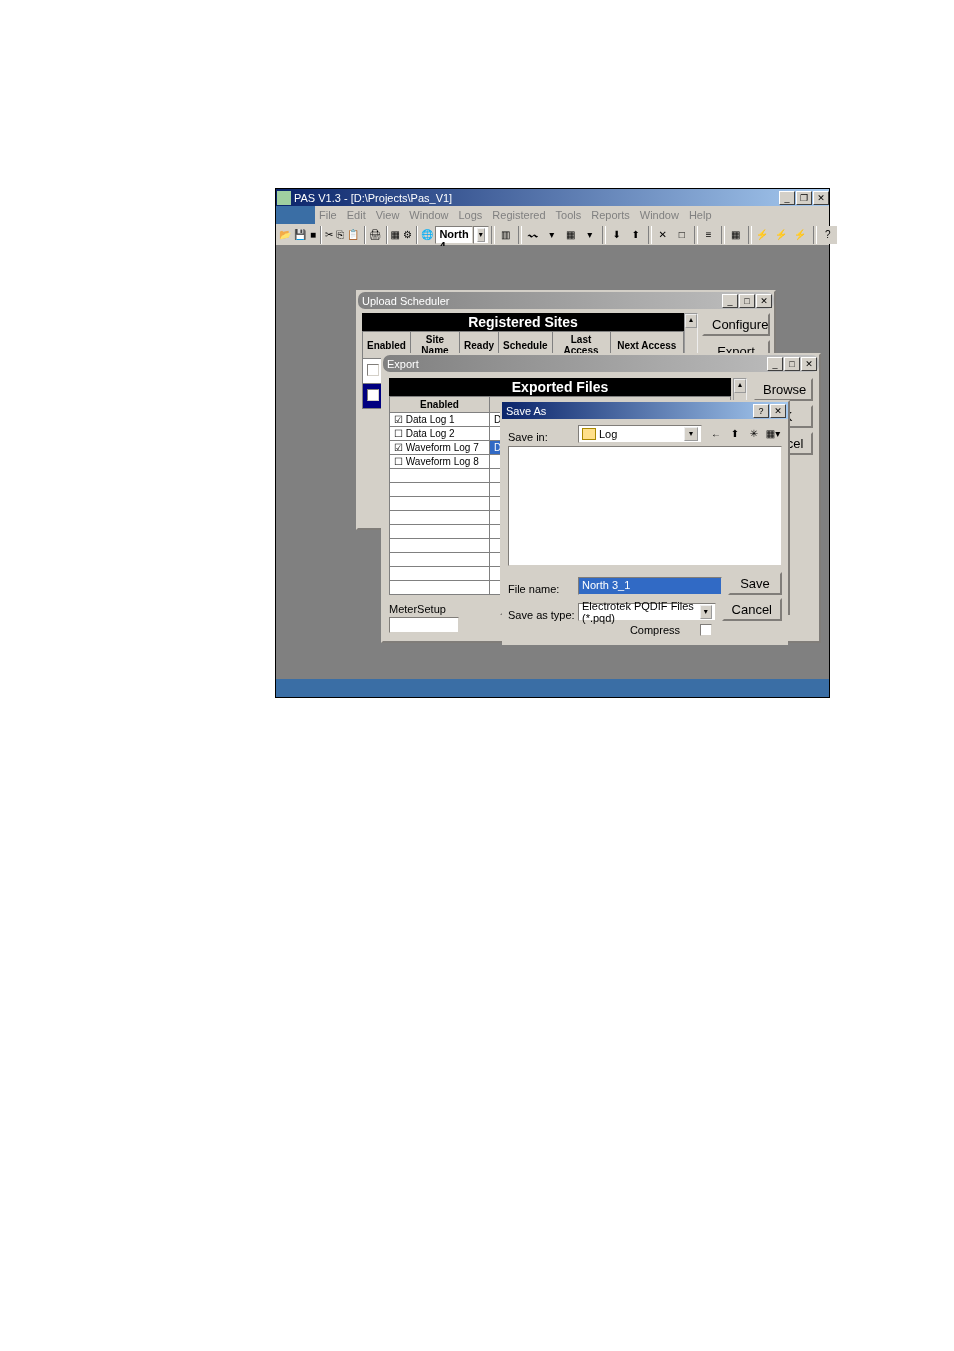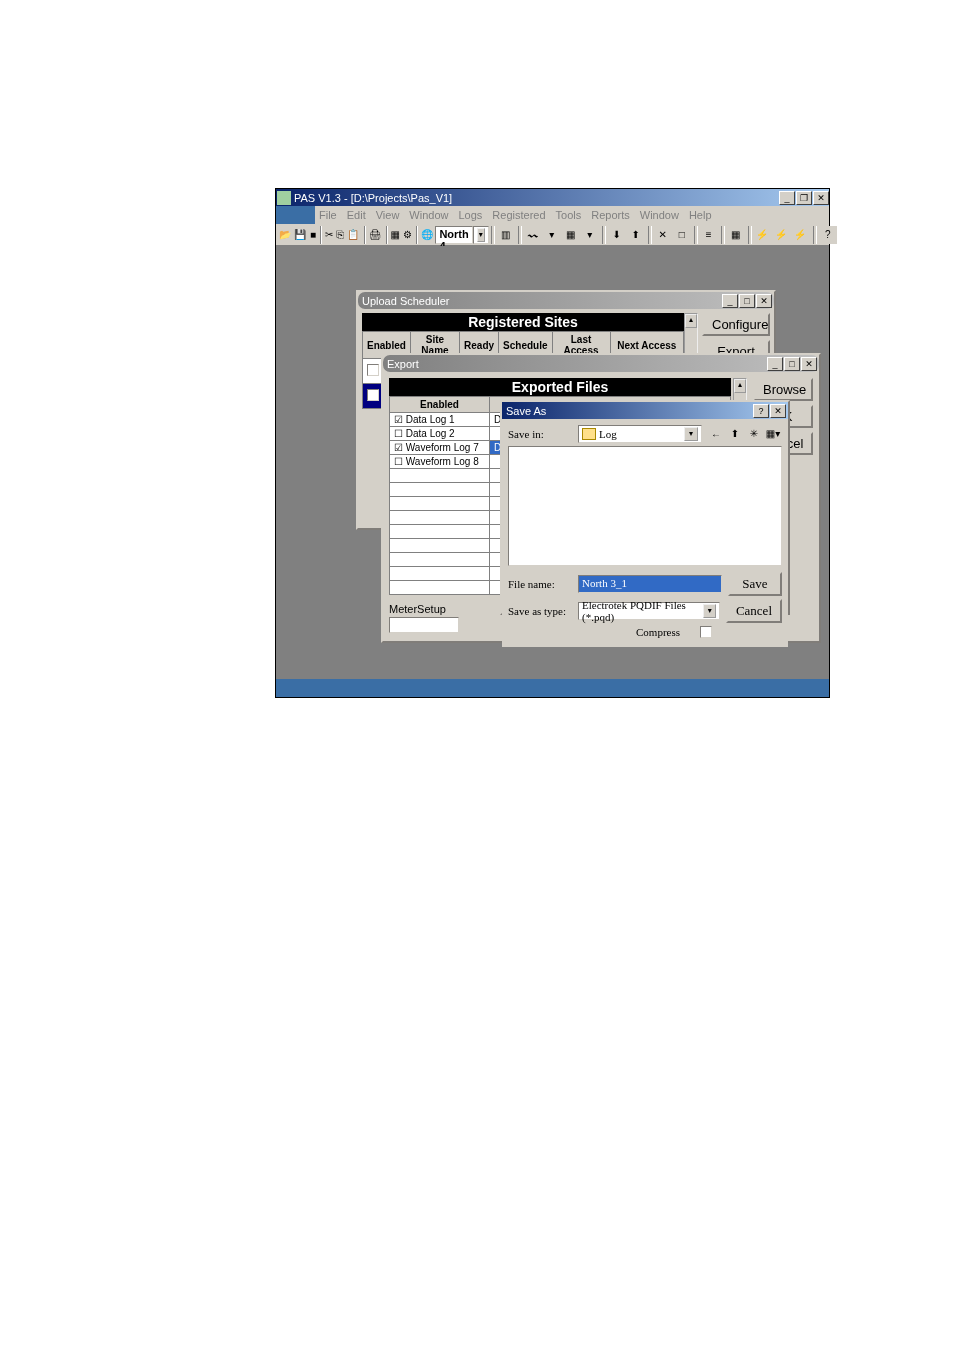--- a/index.html
+++ b/index.html
@@ -81,21 +81,21 @@
     .grid-cell.blue { background: #000080; color: #fff; }
     .grid-cell.teal { background: #316ac5; color: #fff; }
     table.grid { border-collapse: collapse; width: 100%; }
     .section-header { background: #000; color: #fff; text-align: center; font-weight: bold; padding: 1px; font-size: 14px; }
     .btn { background: #d4d0c8; border: 2px outset #d4d0c8; padding: 2px 8px; font-size: 13px; min-width: 60px; text-align: center; }
 
     .export-window { left: 105px; top: 107px; width: 440px; height: 290px; }
     .saveas-window { left: 224px; top: 154px; width: 290px; height: 215px; }
 
     .saveas-body { padding: 6px; background: #d4d0c8; }
-    .saveas-row { display: flex; align-items: center; margin-bottom: 3px; font-family: Liberation Serif, serif; }
+    .saveas-row { display: flex; align-items: flex-end; margin-bottom: 3px; }
     .saveas-row label { width: 70px; font-size: 11px; }
     .saveas-filelist { width: 100%; height: 120px; background: #fff; border: 1px inset #d4d0c8; margin-bottom: 6px; }
     .saveas-input { flex: 1; border: 1px inset #d4d0c8; background: #fff; padding: 1px 3px; font-size: 11px; height: 18px; }
     .saveas-input.sel { background: #316ac5; color: #fff; }
     .combo { flex: 1; border: 1px inset #d4d0c8; background: #fff; padding: 1px 3px; font-size: 11px; height: 18px; display: flex; align-items: center; }
     .combo .arrow { margin-left: auto; background: #d4d0c8; border: 1px outset; width: 14px; height: 14px; text-align: center; font-size: 8px; line-height: 12px; }
     .folder-icon { width: 14px; height: 12px; background: #ffe08a; border: 1px solid #aa8800; display: inline-block; margin-right: 3px; }
     .nav-icons { display: flex; margin-left: 4px; }
     .nav-icons .ni { width: 18px; height: 18px; border: 1px solid #d4d0c8; margin-left: 1px; font-size: 10px; text-align: center; line-height: 16px; }
     .checkbox-empty { width: 12px; height: 12px; border: 1px inset #d4d0c8; background: #fff; display: inline-block; }

